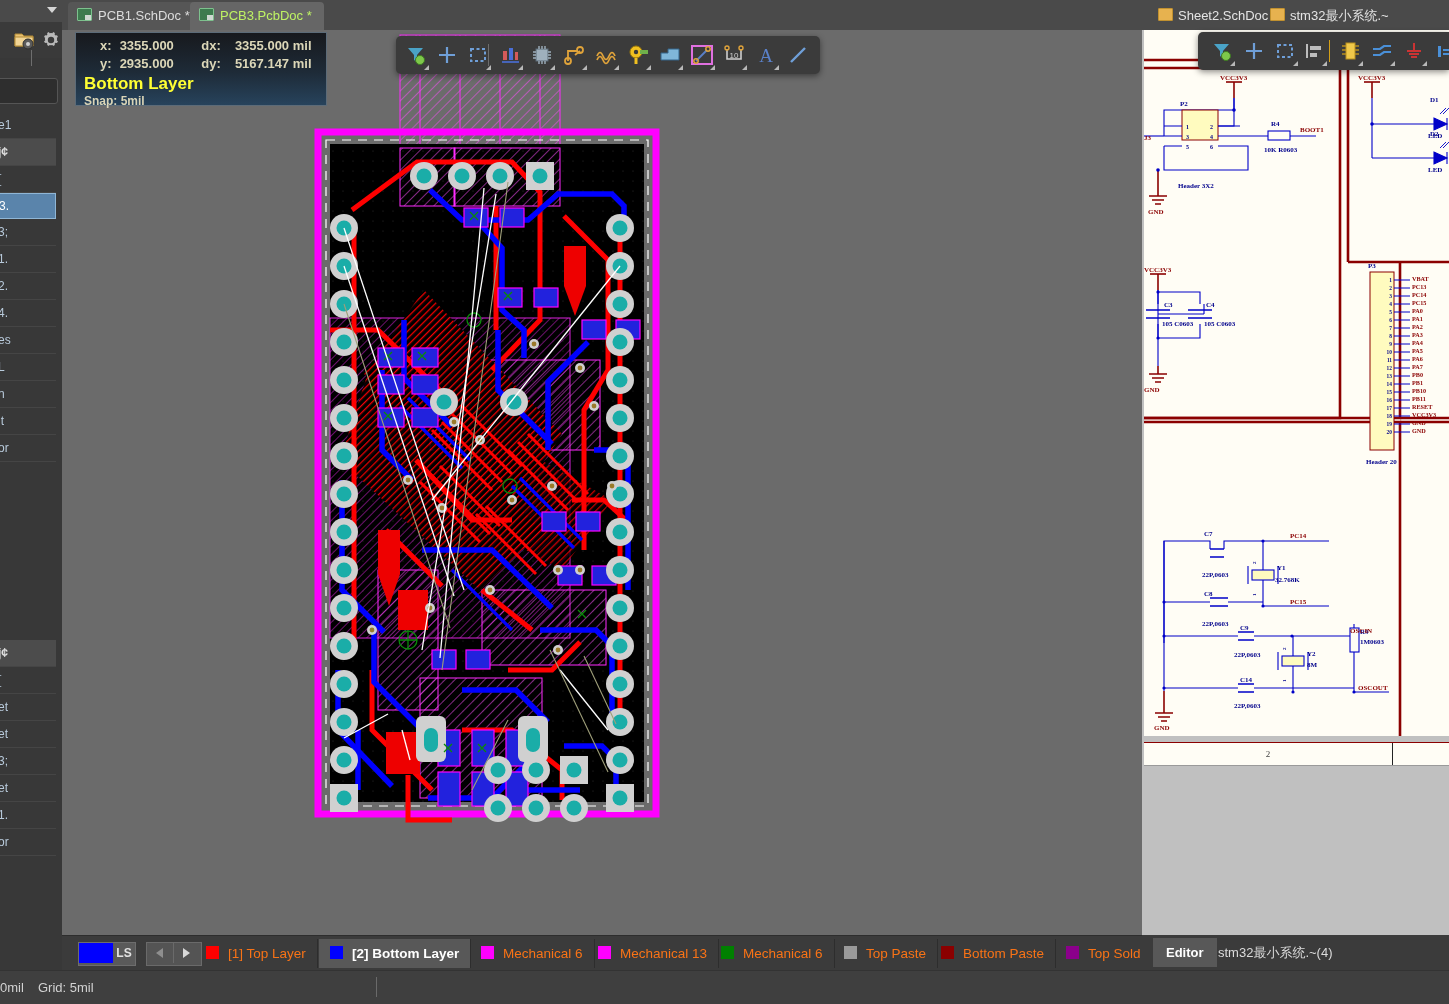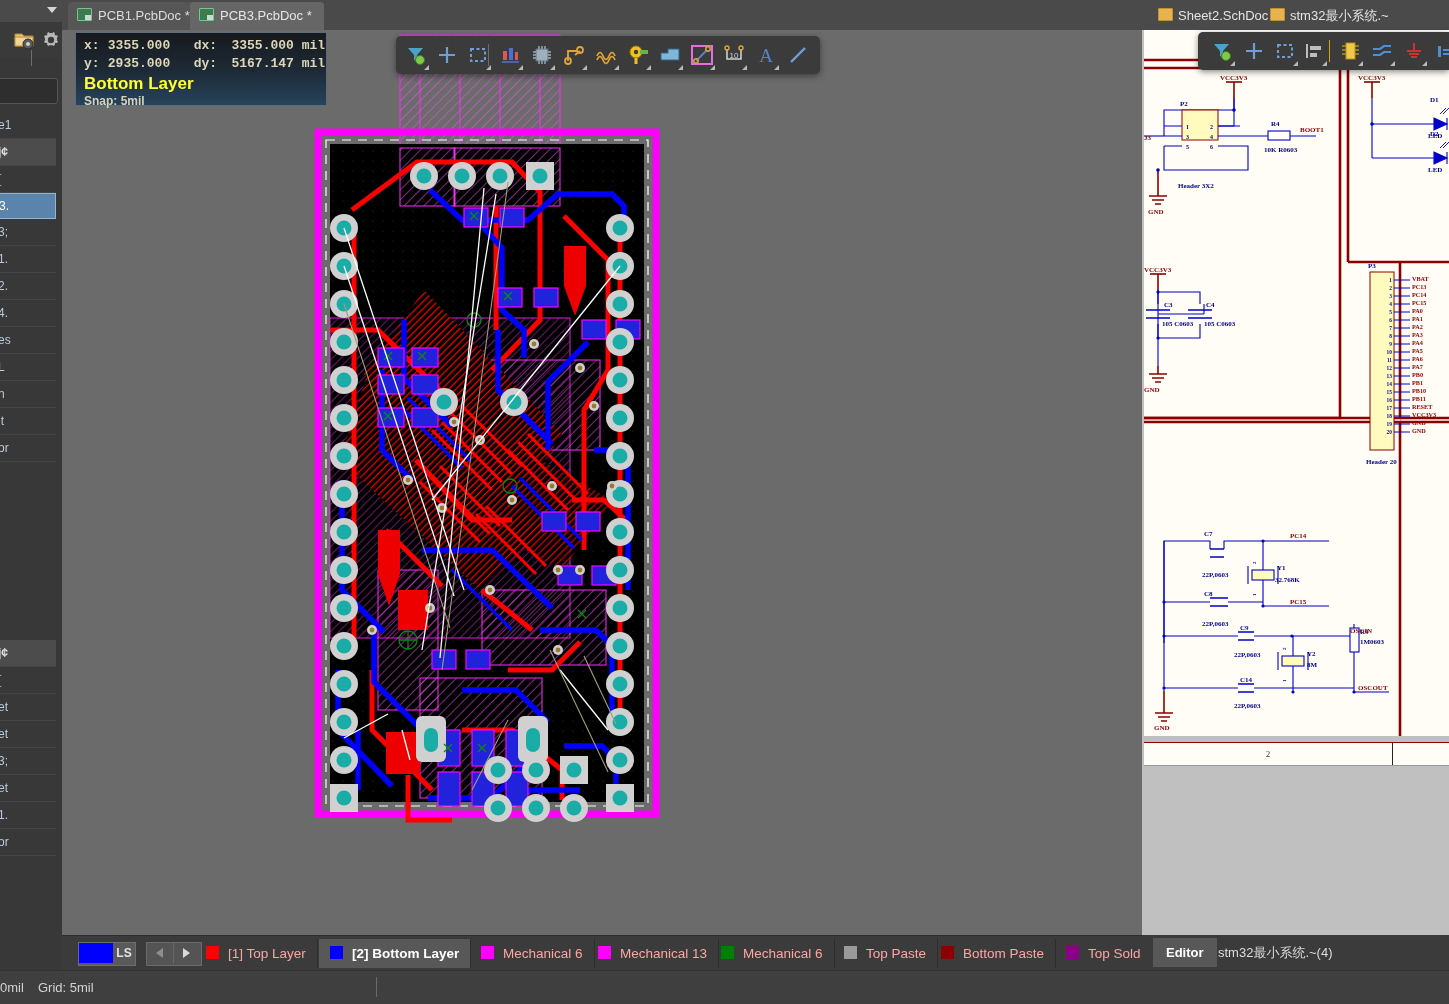--- a/index.html
+++ b/index.html
@@ -23,21 +23,21 @@
           border-bottom:1px solid #454545;white-space:nowrap;overflow:hidden;}
   .lp-row.bold{font-weight:bold;color:#e2e2e2;background:#4c4c4c;}
   .lp-row.sel{background:#5a84ab;color:#fff;border:1px solid #8fb6d6;height:24px;line-height:24px;}
   .lp-row.blank{border-bottom:none;}
   #lp-list2{position:absolute;left:-4px;top:640px;width:60px;height:280px;}
 
   
   #tabbar{position:absolute;left:62px;top:0;width:1080px;height:30px;background:#4a4a4a;}
   .doctab{position:absolute;top:2px;height:28px;line-height:28px;padding:0 12px 0 9px;
           font-size:13px;color:#dcdcdc;background:#565656;border-radius:4px 4px 0 0;}
-  .doctab.active{background:#666;color:#e5e5e5;}
+  .doctab.active{background:#666;color:#bef264;}
   .doctab .ti{display:inline-block;width:13px;height:11px;margin-right:6px;vertical-align:-1px;
               background:#3d7a4e;border:1px solid #7ec18e;border-radius:1px;position:relative;}
   .doctab .ti:after{content:"";position:absolute;right:0;bottom:0;width:6px;height:5px;background:#cfd8d2;}
 
   #schtabbar{position:absolute;left:1142px;top:0;width:307px;height:30px;background:#4a4a4a;}
   .schtab{position:absolute;top:4px;height:24px;line-height:24px;font-size:13px;color:#e4e4e4;}
   .schtab .si{display:inline-block;width:13px;height:11px;margin-right:5px;vertical-align:-1px;
               background:#e7b24f;border:1px solid #c1912f;border-radius:1px;}
 
   
@@ -46,22 +46,22 @@
                border-radius:5px;box-shadow:0 2px 6px rgba(0,0,0,.45);}
   .ptb{position:absolute;top:7px;width:24px;height:24px;}
   .ptb-tri{position:absolute;width:0;height:0;border-left:5px solid transparent;
            border-bottom:5px solid #b8b8b8;top:29px;}
   #ptb-divider{position:absolute;left:92px;top:8px;width:1px;height:22px;background:#6d6d6d;}
 
   
   #hud{position:absolute;left:13px;top:2px;width:252px;height:74px;
        background:linear-gradient(180deg,#17191d 0%,#1e2b38 55%,#27435c 100%);
        border:1px solid #5c6b78;box-sizing:border-box;padding:4px 0 0 8px;}
-  .hud-l{font-size:13px;font-weight:bold;color:#dcd7b8;font-family:Liberation Mono, monospace;
-         white-space:nowrap;line-height:18px;}
+  .hud-l{font-size:13px;font-weight:bold;color:#dcd7b8;font-family:Liberation Sans, sans-serif;
+         white-space:nowrap;line-height:18px;margin-left:16px;}
   .hud-l .k{display:inline-block;width:16px;}
   .hud-l .v{display:inline-block;width:78px;}
   .hud-l .k2{display:inline-block;width:30px;}
   #hud-layer{font-size:17px;font-weight:bold;color:#ffff33;line-height:21px;margin-top:0;}
   #hud-snap{font-size:12px;font-weight:bold;color:#d9d4b6;line-height:15px;}
 
   
   #board-wrap{position:absolute;left:250px;top:0;width:600px;height:905px;}
   svg.board{position:absolute;left:0;top:0;}
 
@@ -73,21 +73,21 @@
   #ls-swatch{width:34px;height:20px;background:#0000ff;}
   #ls-txt{flex:1;text-align:center;font-size:12px;font-weight:bold;color:#e2e2e2;line-height:20px;}
   #navbtns{position:absolute;left:84px;top:6px;width:54px;height:22px;background:#545454;
            border:1px solid #6a6a6a;display:flex;}
   .navb{width:26px;height:20px;position:relative;}
   #navdiv{width:1px;height:20px;background:#6a6a6a;}
   .arr-l{position:absolute;left:9px;top:5px;width:0;height:0;border-top:5px solid transparent;
          border-bottom:5px solid transparent;border-right:7px solid #8e8e8e;}
   .arr-r{position:absolute;left:9px;top:5px;width:0;height:0;border-top:5px solid transparent;
          border-bottom:5px solid transparent;border-left:7px solid #d8d8d8;}
-  .ltab{position:absolute;top:3px;height:29px;line-height:29px;font-size:13.5px;color:#fca5a5;
+  .ltab{position:absolute;top:3px;height:29px;line-height:29px;font-size:13.5px;color:#f97316;
         padding:0 11px;white-space:nowrap;border-right:1px solid #2d2d2d;}
   .ltab.active{background:#585858;color:#fff;font-weight:bold;}
   .ltab .sw{display:inline-block;width:13px;height:13px;margin-right:9px;vertical-align:-1px;}
 
   
   #statusbar{position:absolute;left:0;top:970px;width:1449px;height:34px;background:#3f3f3f;
              border-top:1px solid #333;}
   .stxt{position:absolute;top:9px;font-size:13px;color:#d2d2d2;}
   #sb-div{position:absolute;left:376px;top:6px;width:1px;height:20px;background:#6a6a6a;}
 
@@ -162,21 +162,21 @@
         <div class="lp-row">et</div>
         <div class="lp-row">3;</div>
         <div class="lp-row">et</div>
         <div class="lp-row">1.</div>
         <div class="lp-row">or</div>
       </div>
   </div>
 
   <div id="tabbar">
     <div class="doctab" style="left:6px;">
-      <span class="ti"></span><span>PCB1.PcbDoc *</span>
+      <span class="ti"></span><span>PCB1.SchDoc *</span>
     </div>
     <div class="doctab active" style="left:128px;">
       <span class="ti"></span><span>PCB3.PcbDoc *</span>
     </div>
   </div>
 
   <div id="schtabbar">
     <div class="schtab" style="left:8px;padding-left:8px;">
       <span class="si"></span><span>Sheet2.SchDoc</span>
     </div>

